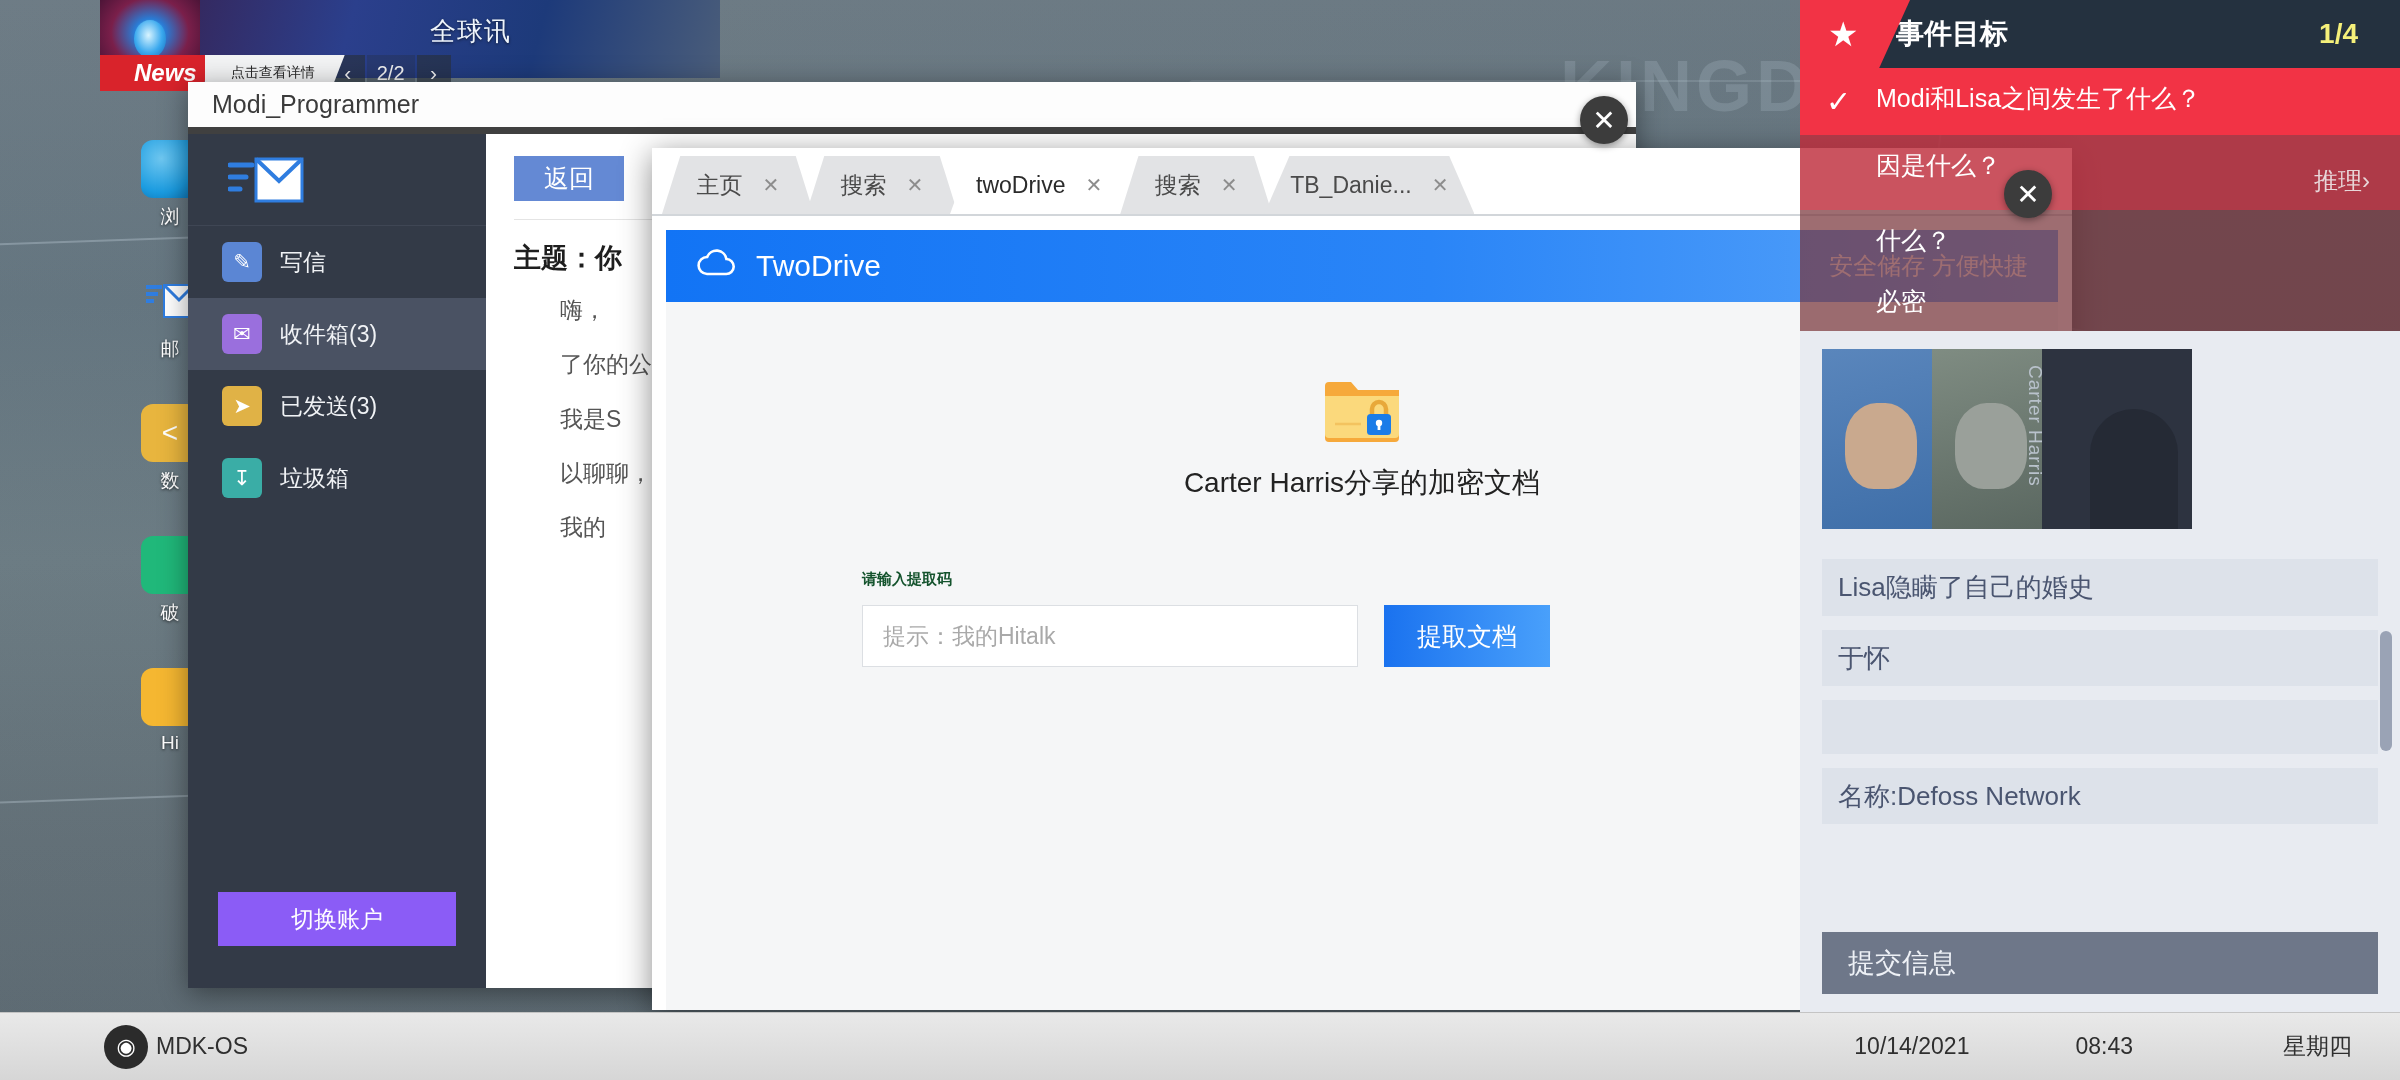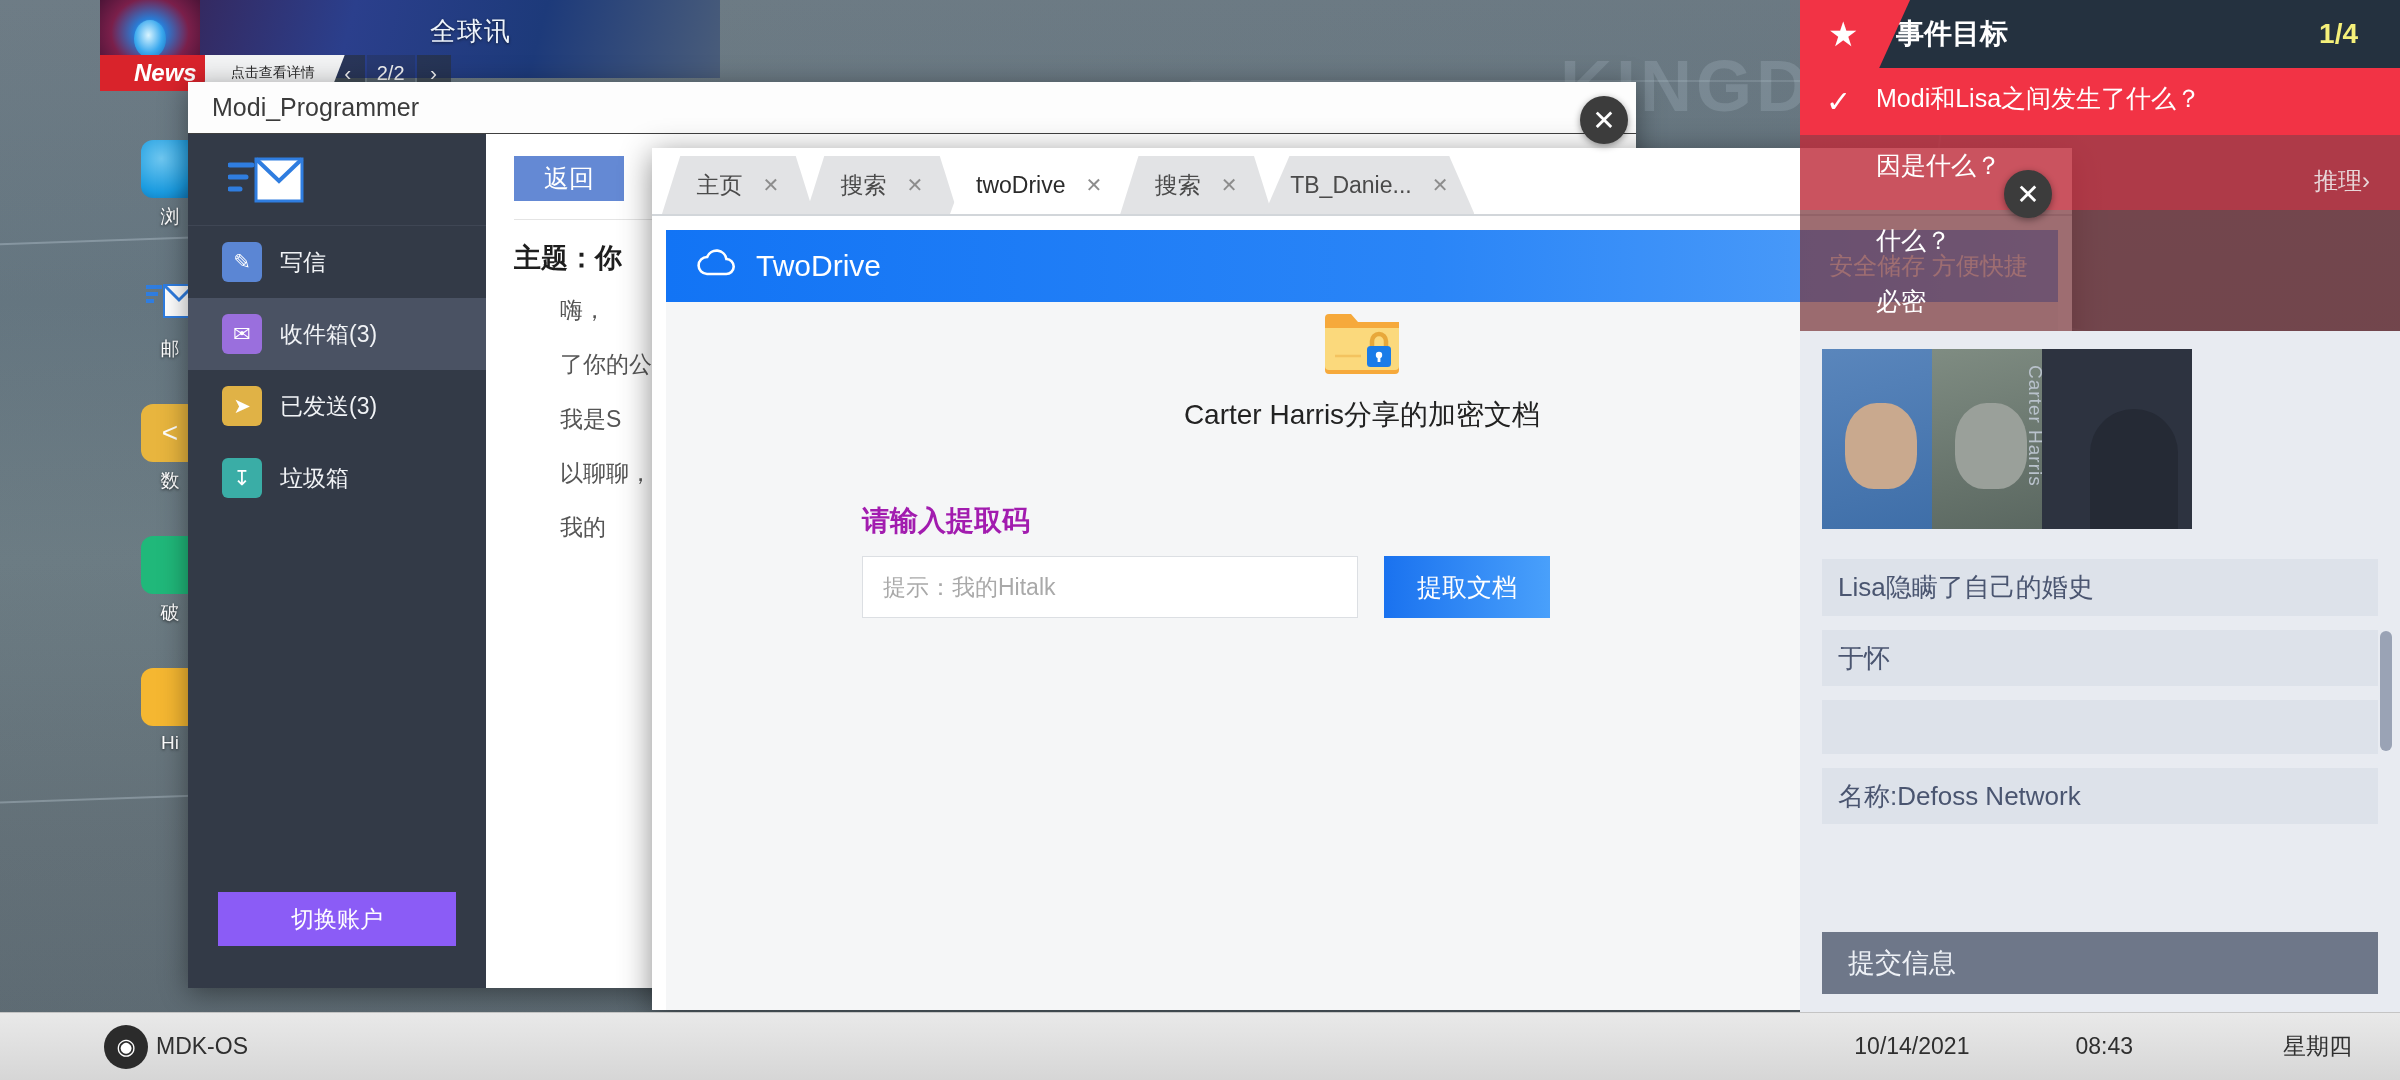--- a/index.html
+++ b/index.html
@@ -111,21 +111,21 @@
   
   #mail-window {
     position: absolute; left: 188px; top: 82px;
     width: 1448px; height: 906px;
     background: #fbfbfb;
     box-shadow: 0 5px 26px rgba(0,0,0,.42);
   }
   #mail-titlebar {
     height: 52px; background: #fdfdfd;
     display: flex; align-items: center; padding-left: 24px;
-    border-bottom: 1px solid #404040;
+    border-bottom: 7px solid #404040;
   }
   #mail-titlebar .title { font-size: 25px; color: #3b3b3b; }
   #mail-body { display: flex; height: calc(100% - 52px); }
   #mail-sidebar {
     width: 298px; background: #333a47;
     display: flex; flex-direction: column; position: relative;
   }
   #mail-logo {
     height: 92px; display: flex; align-items: center; padding-left: 40px;
     border-bottom: 1px solid #3f4654;
@@ -193,28 +193,29 @@
     height: 72px; margin: 14px 14px 0;
     background: linear-gradient(to right, #1274f5 0%, #2a85f7 55%, #5ba6fa 100%);
     display: flex; align-items: center; padding: 0 30px;
     color: #fff;
   }
   #drive-header .brand { font-size: 30px; margin-left: 18px; }
   #drive-header .tagline { margin-left: auto; font-size: 24px; }
   #drive-stage {
     height: calc(100% - 68px - 86px);
     background: #f5f6f7; margin: 0 14px 14px;
+    padding-top: 68px;
   }
   #folder-icon-wrap { display: flex; justify-content: center; }
   #folder-title {
     text-align: center; font-size: 28px; color: #222;
     margin-top: 20px;
   }
   #code-area { margin: 68px 0 0 196px; }
-  #code-label { font-size: 28px; color: #a21caf; font-weight: bold; }
+  #code-label { font-size: 15px; color: #14532d; font-weight: bold; }
   #code-row { display: flex; align-items: stretch; gap: 26px; margin-top: 16px; }
   #code-input {
     width: 496px; height: 62px;
     border: 1px solid #dcdfe3; background: #fff;
     font-size: 23px; font-family: inherit;
     padding: 0 20px; color: #333; outline: none;
   }
   #code-input::placeholder { color: #a9a9a9; }
   #extract-btn {
     width: 166px; height: 62px; border: none;

